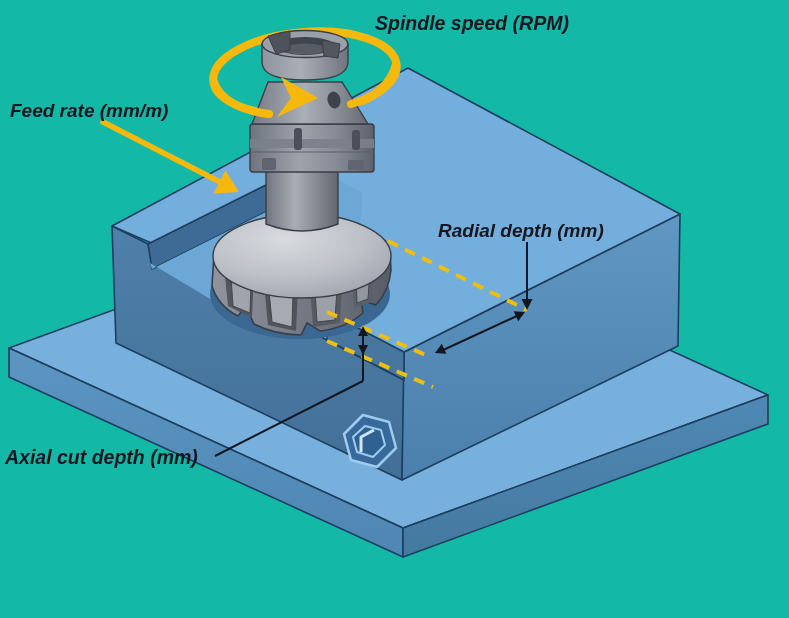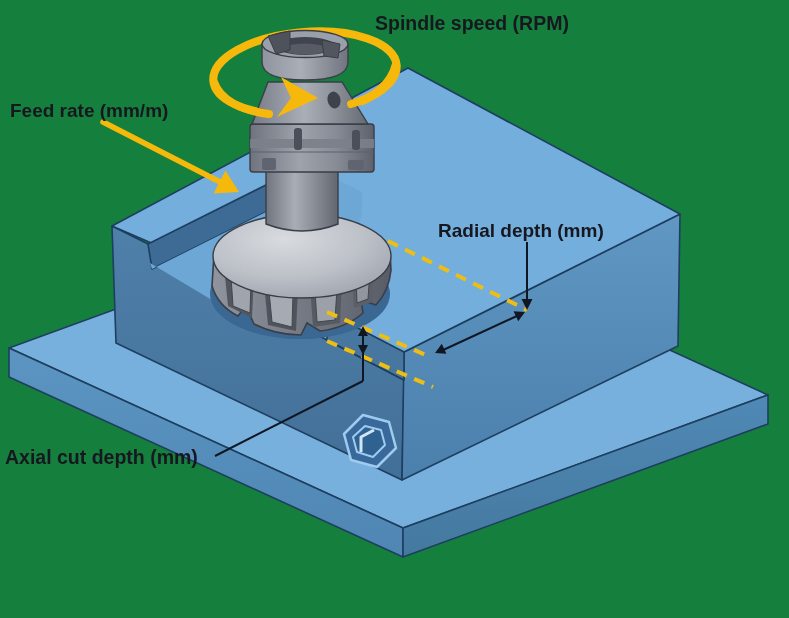--- a/index.html
+++ b/index.html
@@ -1,18 +1,19 @@
 <!DOCTYPE html>
 <html><head>
 <meta charset="utf-8">
 <style>
   html,body{margin:0;padding:0;background:#ffffff;}
   .stage{
-    position:relative;width:789px;height:618px;background:#15803d;overflow:hidden;
+    position:relative;width:789px;height:618px;background:#14b8a6;overflow:hidden;
     font-family:"Liberation Sans",sans-serif;
+    font-style:italic;
   }
   .stage svg{position:absolute;left:0;top:0;}
   text.lbl{
     font-family:"Liberation Sans",sans-serif;
     font-weight:700;fill:#17171F;
   }
 </style>
 </head>
 <body>
 

